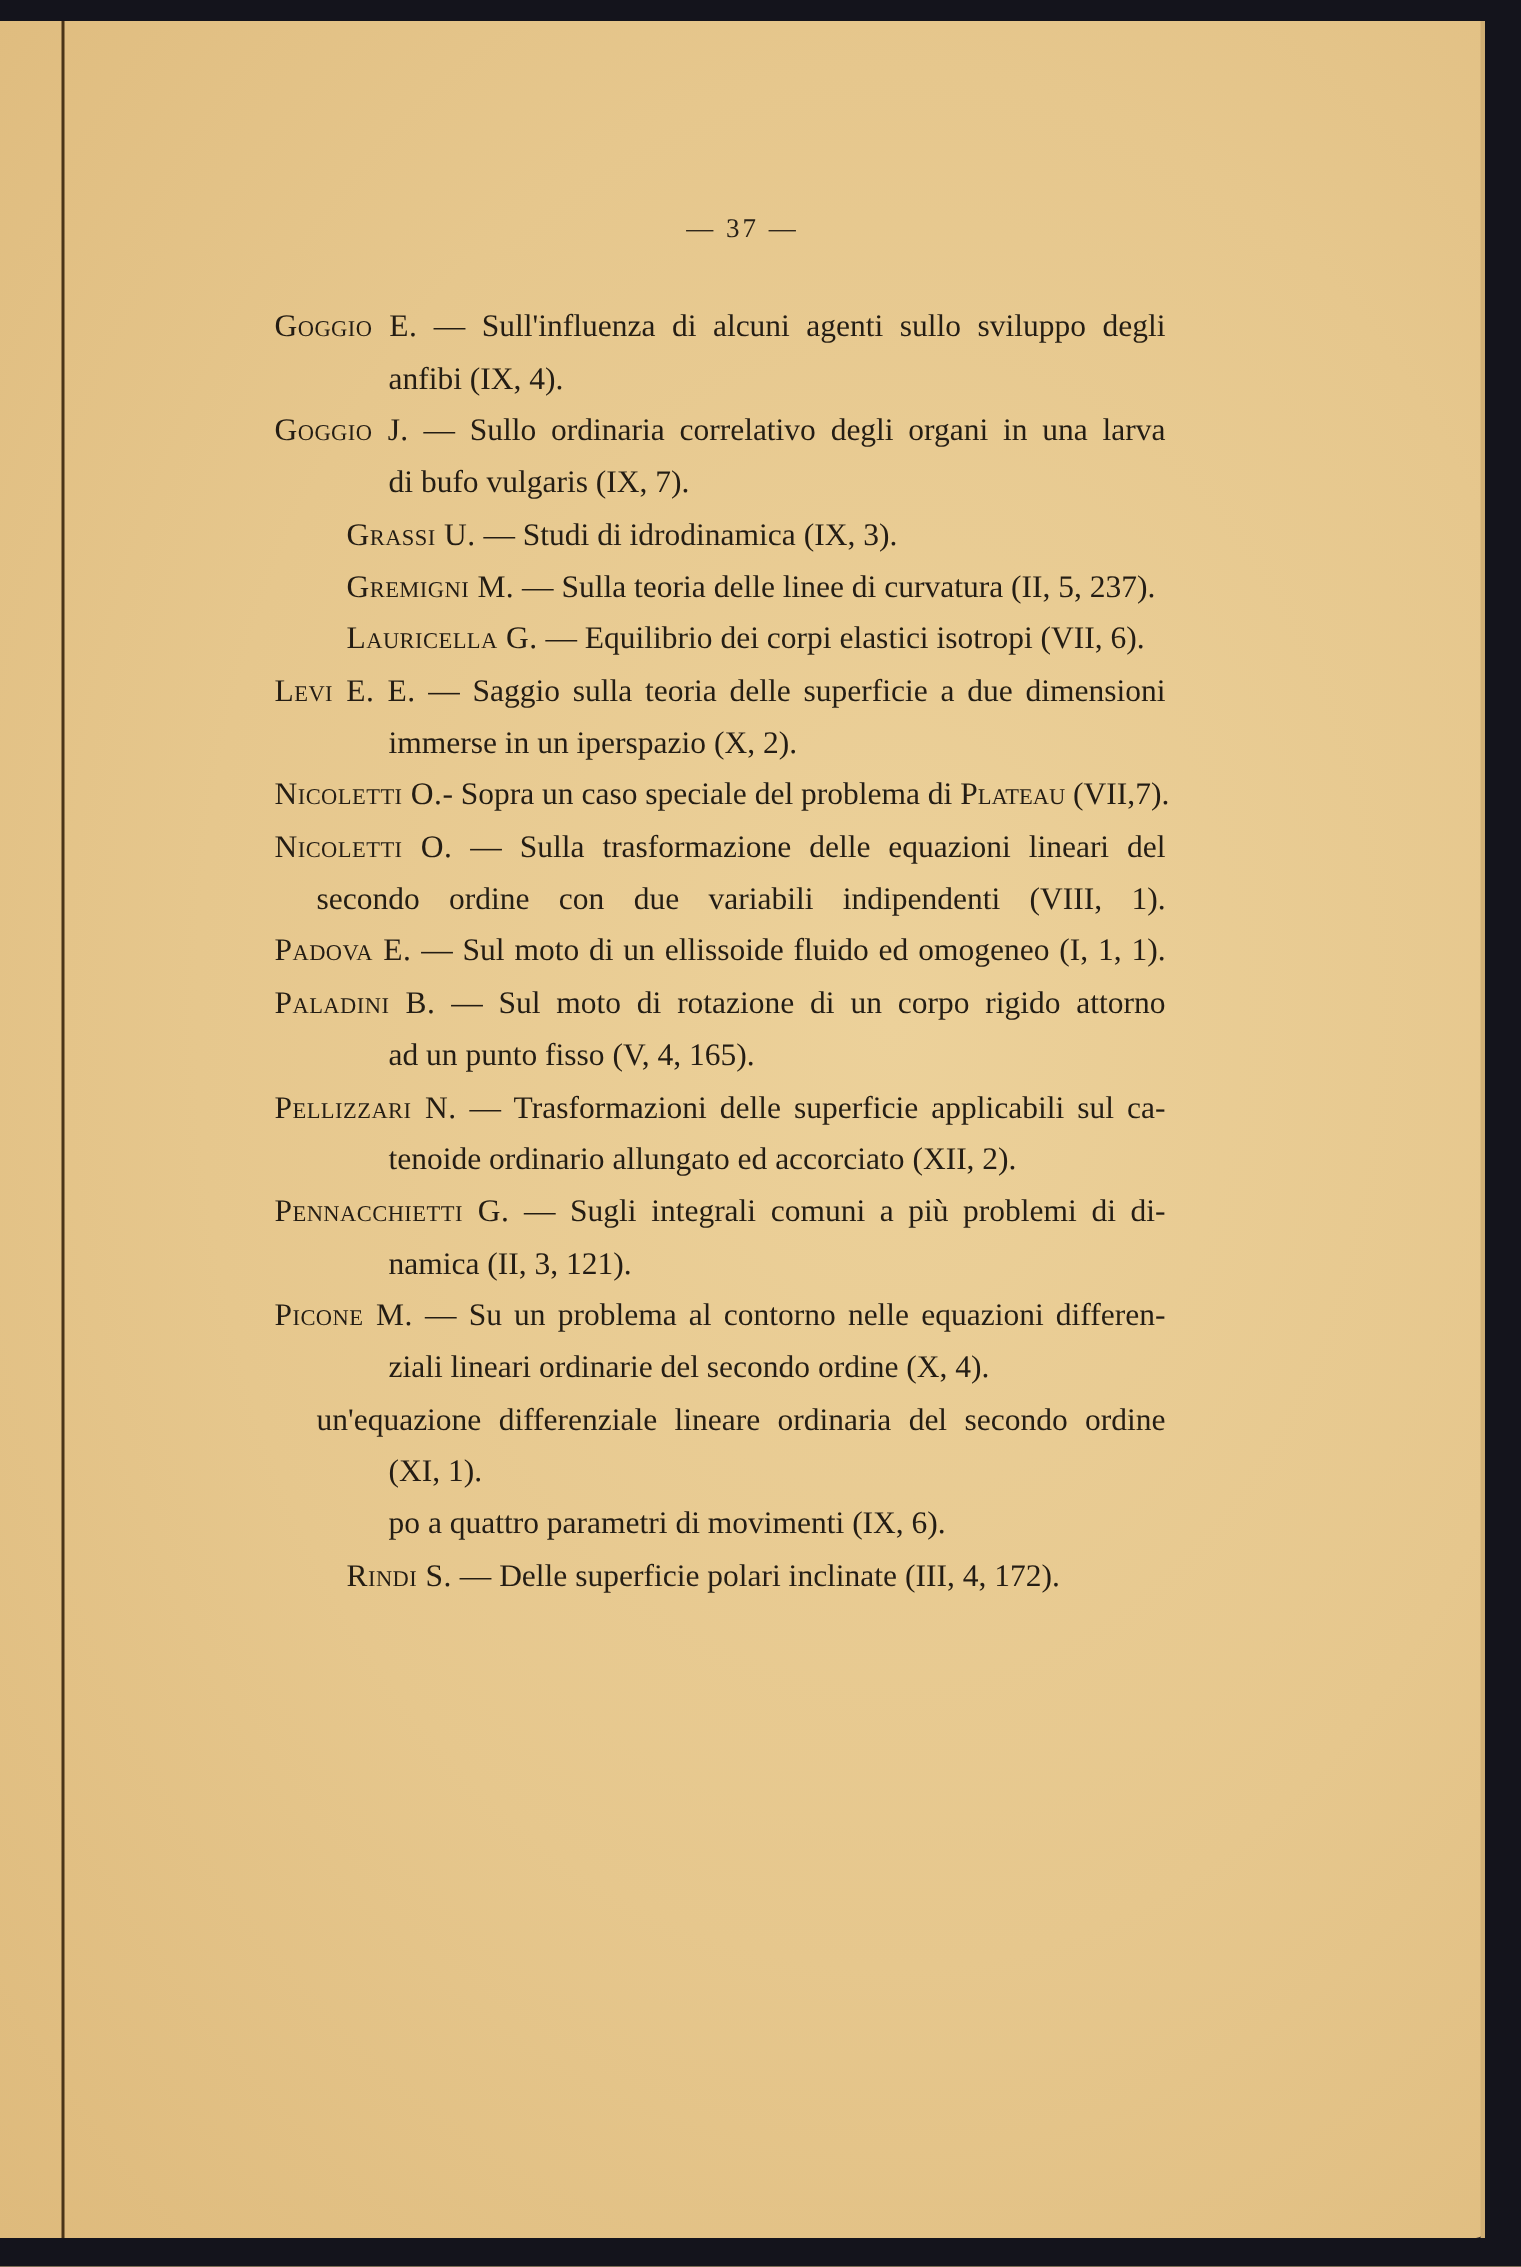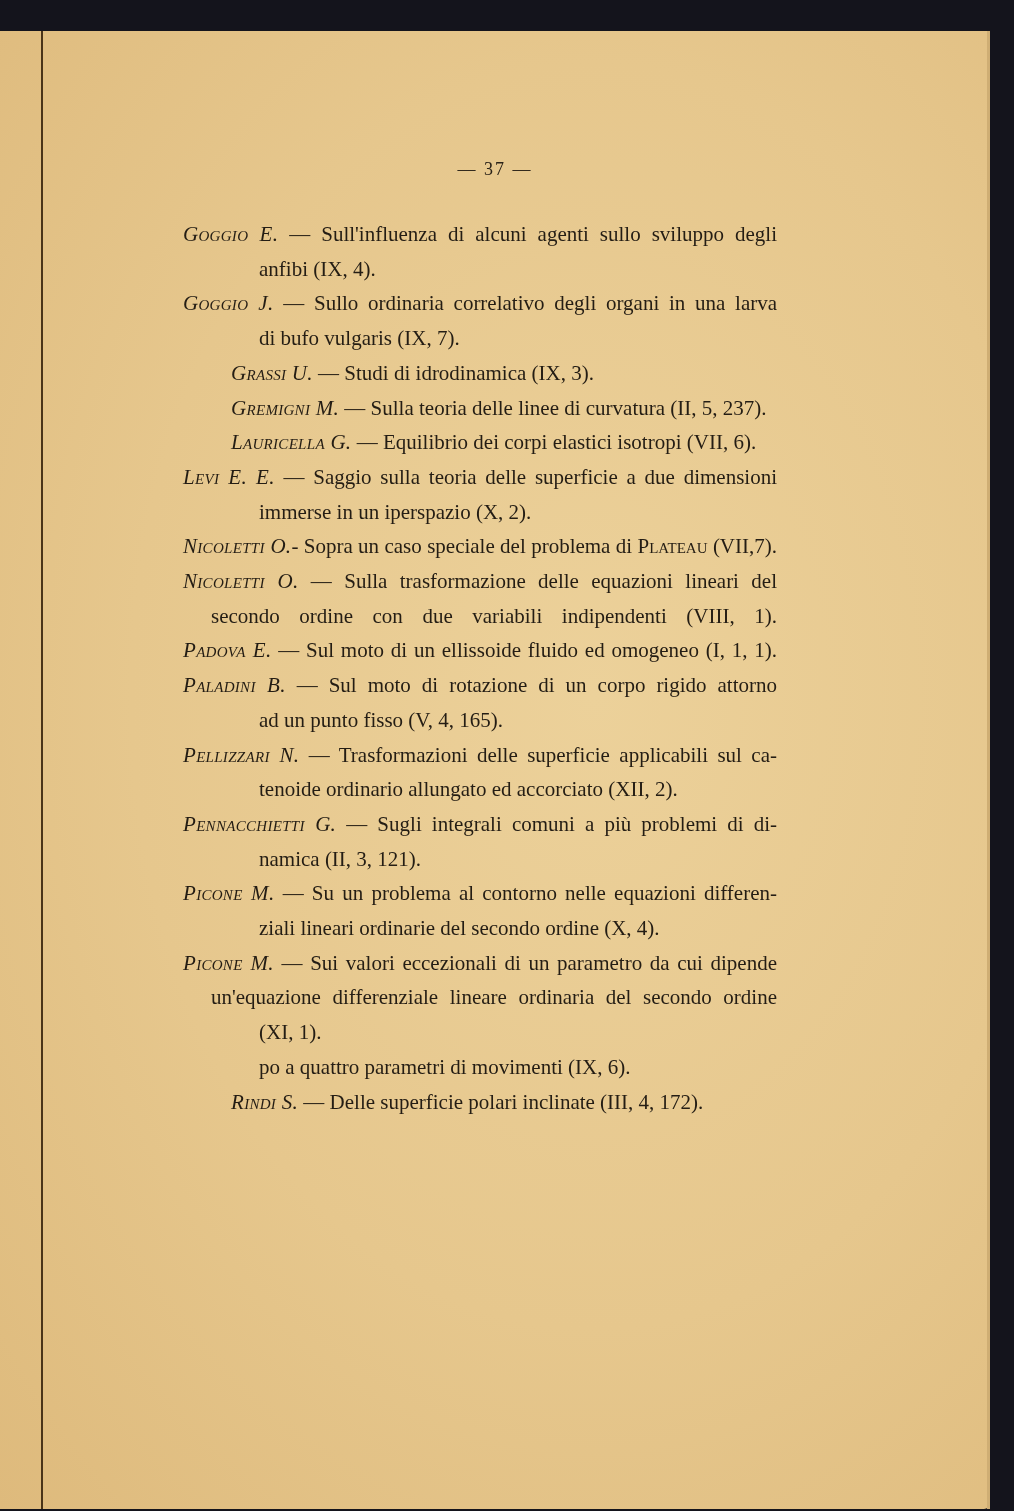--- a/index.html
+++ b/index.html
@@ -3,21 +3,21 @@
 <meta charset="utf-8">
 <style>
   html, body { margin: 0; padding: 0; }
   body {
     width: 1014px; height: 1511px;
     background: #14141c;
     position: relative; overflow: hidden;
     font-family: "DejaVu Serif", "Liberation Serif", serif;
   }
   .page {
-    position: absolute; left: 0; top: 31px;
+    position: absolute; left: 0; top: 14px;
     width: 990px; height: 1478px;
     background: #e6c78d;
     background-image: radial-gradient(ellipse at 60% 45%, #ecd19a 0%, #e6c78d 55%, #deba7c 100%);
     border-bottom-right-radius: 6px;
   }
   .page-edge {
     position: absolute; right: 0; top: 0; bottom: 0; width: 3px;
     background: #cfae74;
   }
   .gutter-line {
@@ -33,21 +33,21 @@
   .entries {
     position: absolute; left: 183px; top: 186px; width: 594px;
     color: #241d14;
     font-family: "Liberation Serif", serif;
     font-size: 21px; line-height: 34.7px;
   }
   .entry { margin: 0; }
   .entry-line { display: block; text-align: justify; text-align-last: justify; white-space: nowrap; }
   .entry-line.last { text-align-last: left; margin-left: 48px; }
   .entry-line.cont { padding-left: 28px; }
-  .author { font-variant: small-caps; letter-spacing: 0.3px; font-style: italic; }
+  .author { font-variant: small-caps; letter-spacing: 0.3px; }
   .sc { font-variant: small-caps; }
 </style>
 </head>
 <body>
 
 <div class="page">
   <div class="gutter-line"></div>
   <div class="page-edge"></div>
   <div class="page-number">— 37 —</div>
 
@@ -109,21 +109,20 @@
       <span class="entry-line"><span class="author">Pennacchietti G.</span> <span>— Sugli integrali comuni a più problemi di di-</span></span>
       <span class="entry-line cont last">namica (II, 3, 121).</span>
     </div>
 
     <div class="entry">
       <span class="entry-line"><span class="author">Picone M.</span> <span>— Su un problema al contorno nelle equazioni differen-</span></span>
       <span class="entry-line cont last">ziali lineari ordinarie del secondo ordine (X, 4).</span>
     </div>
 
     <div class="entry">
-      <span class="entry-line"><span class="author">Picone M.</span> <span>— Sui valori eccezionali di un parametro da cui dipende</span></span>
       <span class="entry-line cont">un'equazione differenziale lineare ordinaria del secondo ordine</span>
       <span class="entry-line cont last">(XI, 1).</span>
     </div>
 
     <div class="entry">
       <span class="entry-line cont last">po a quattro parametri di movimenti (IX, 6).</span>
     </div>
 
     <div class="entry">
       <span class="entry-line last"><span class="author">Rindi S.</span> <span>— Delle superficie polari inclinate (III, 4, 172).</span></span>

